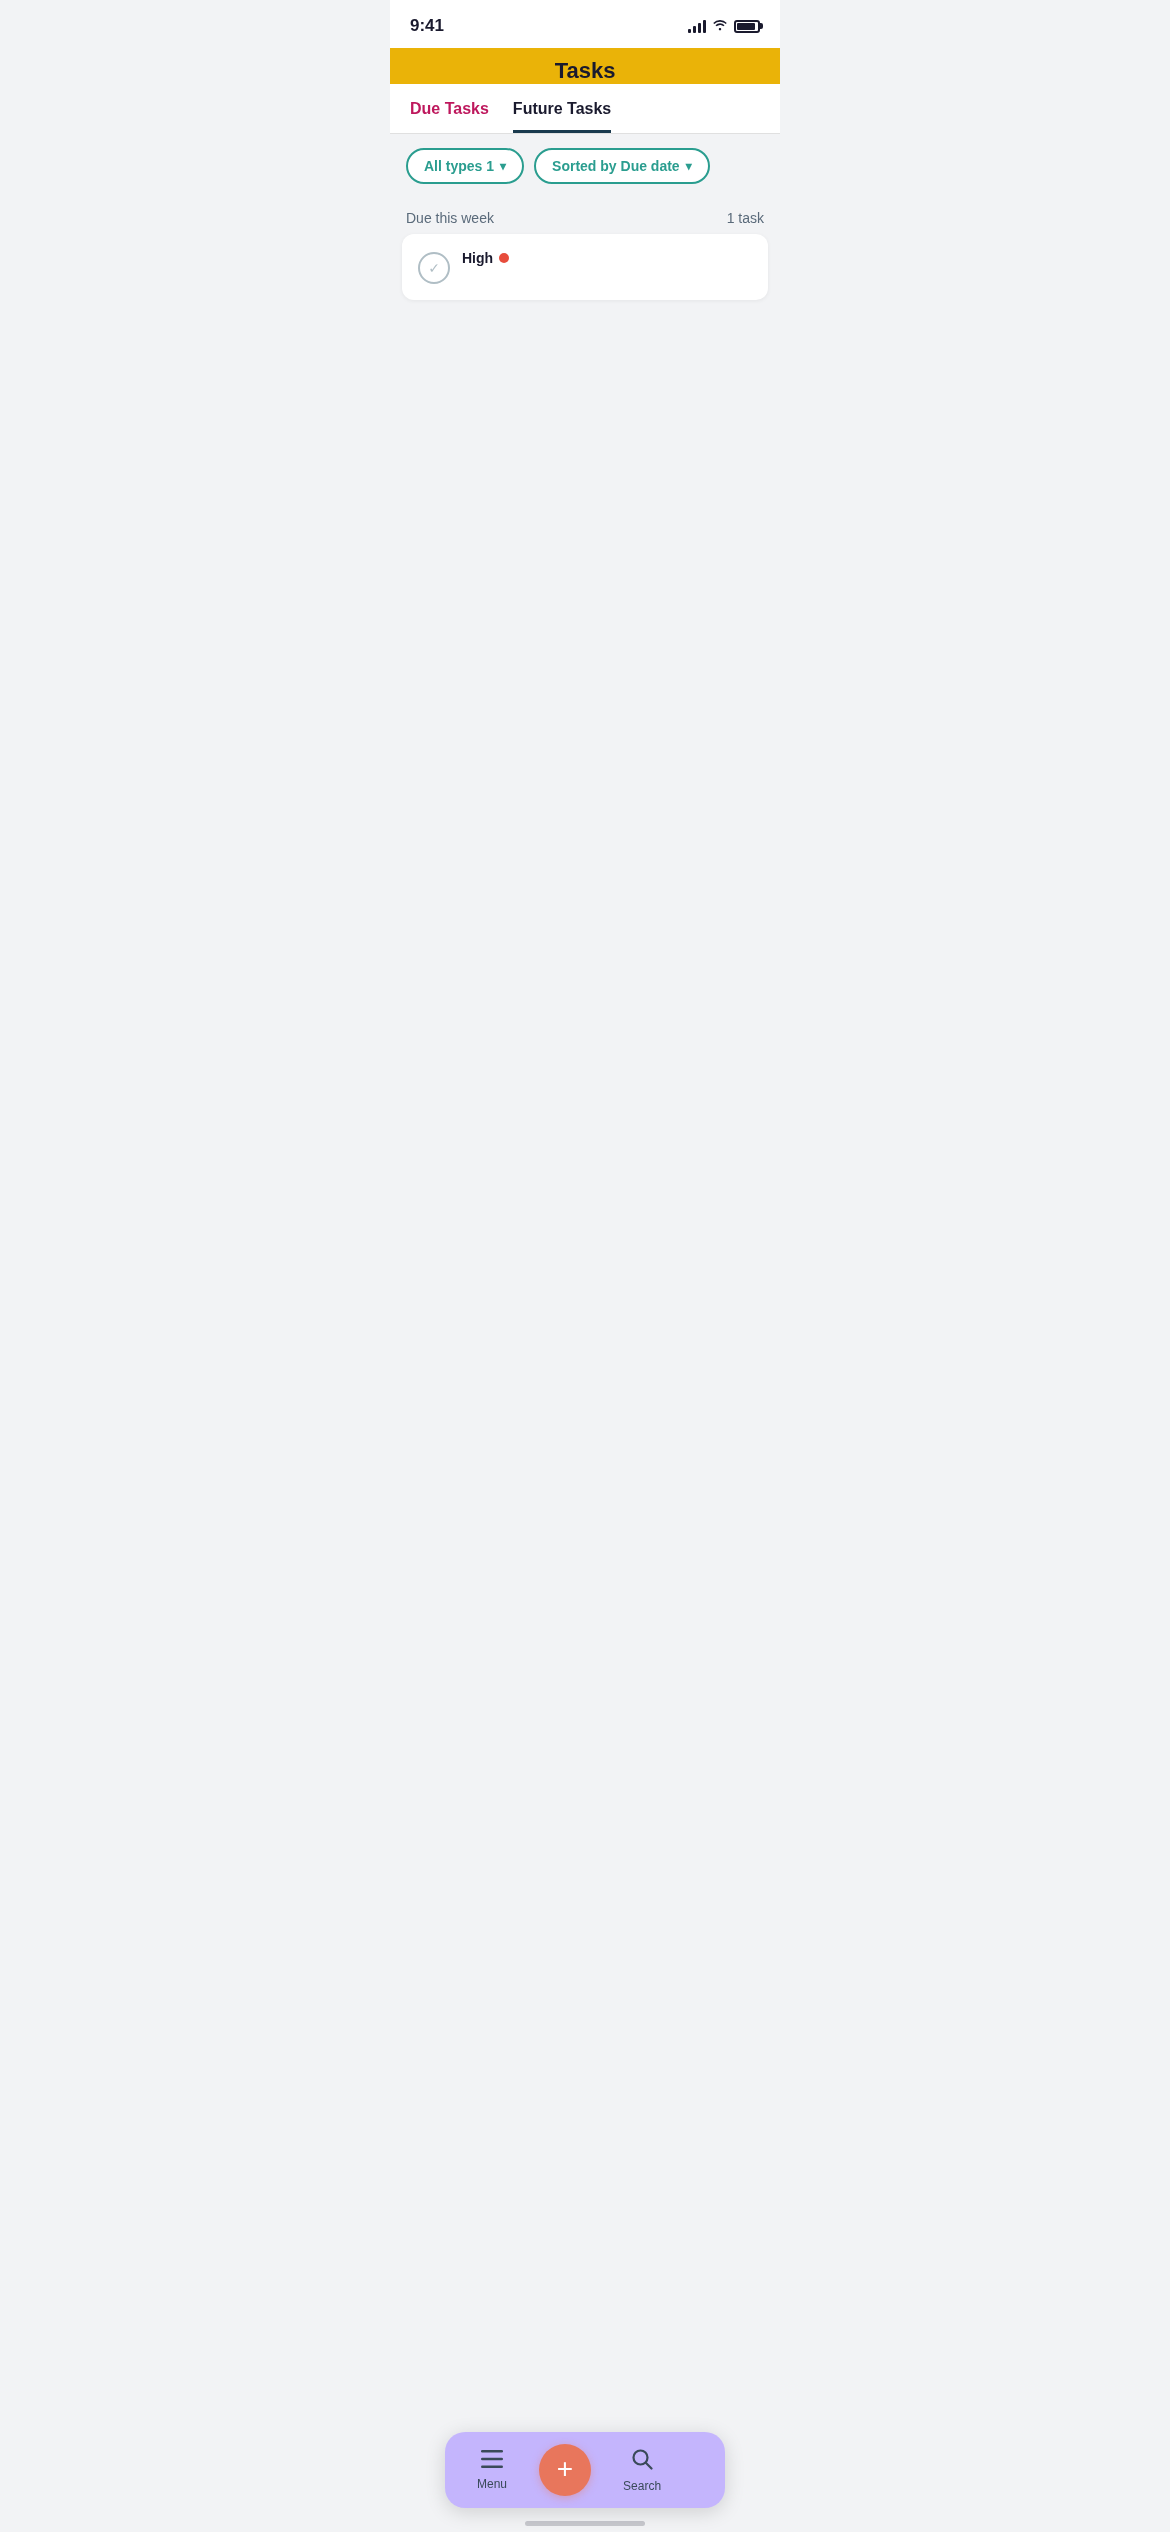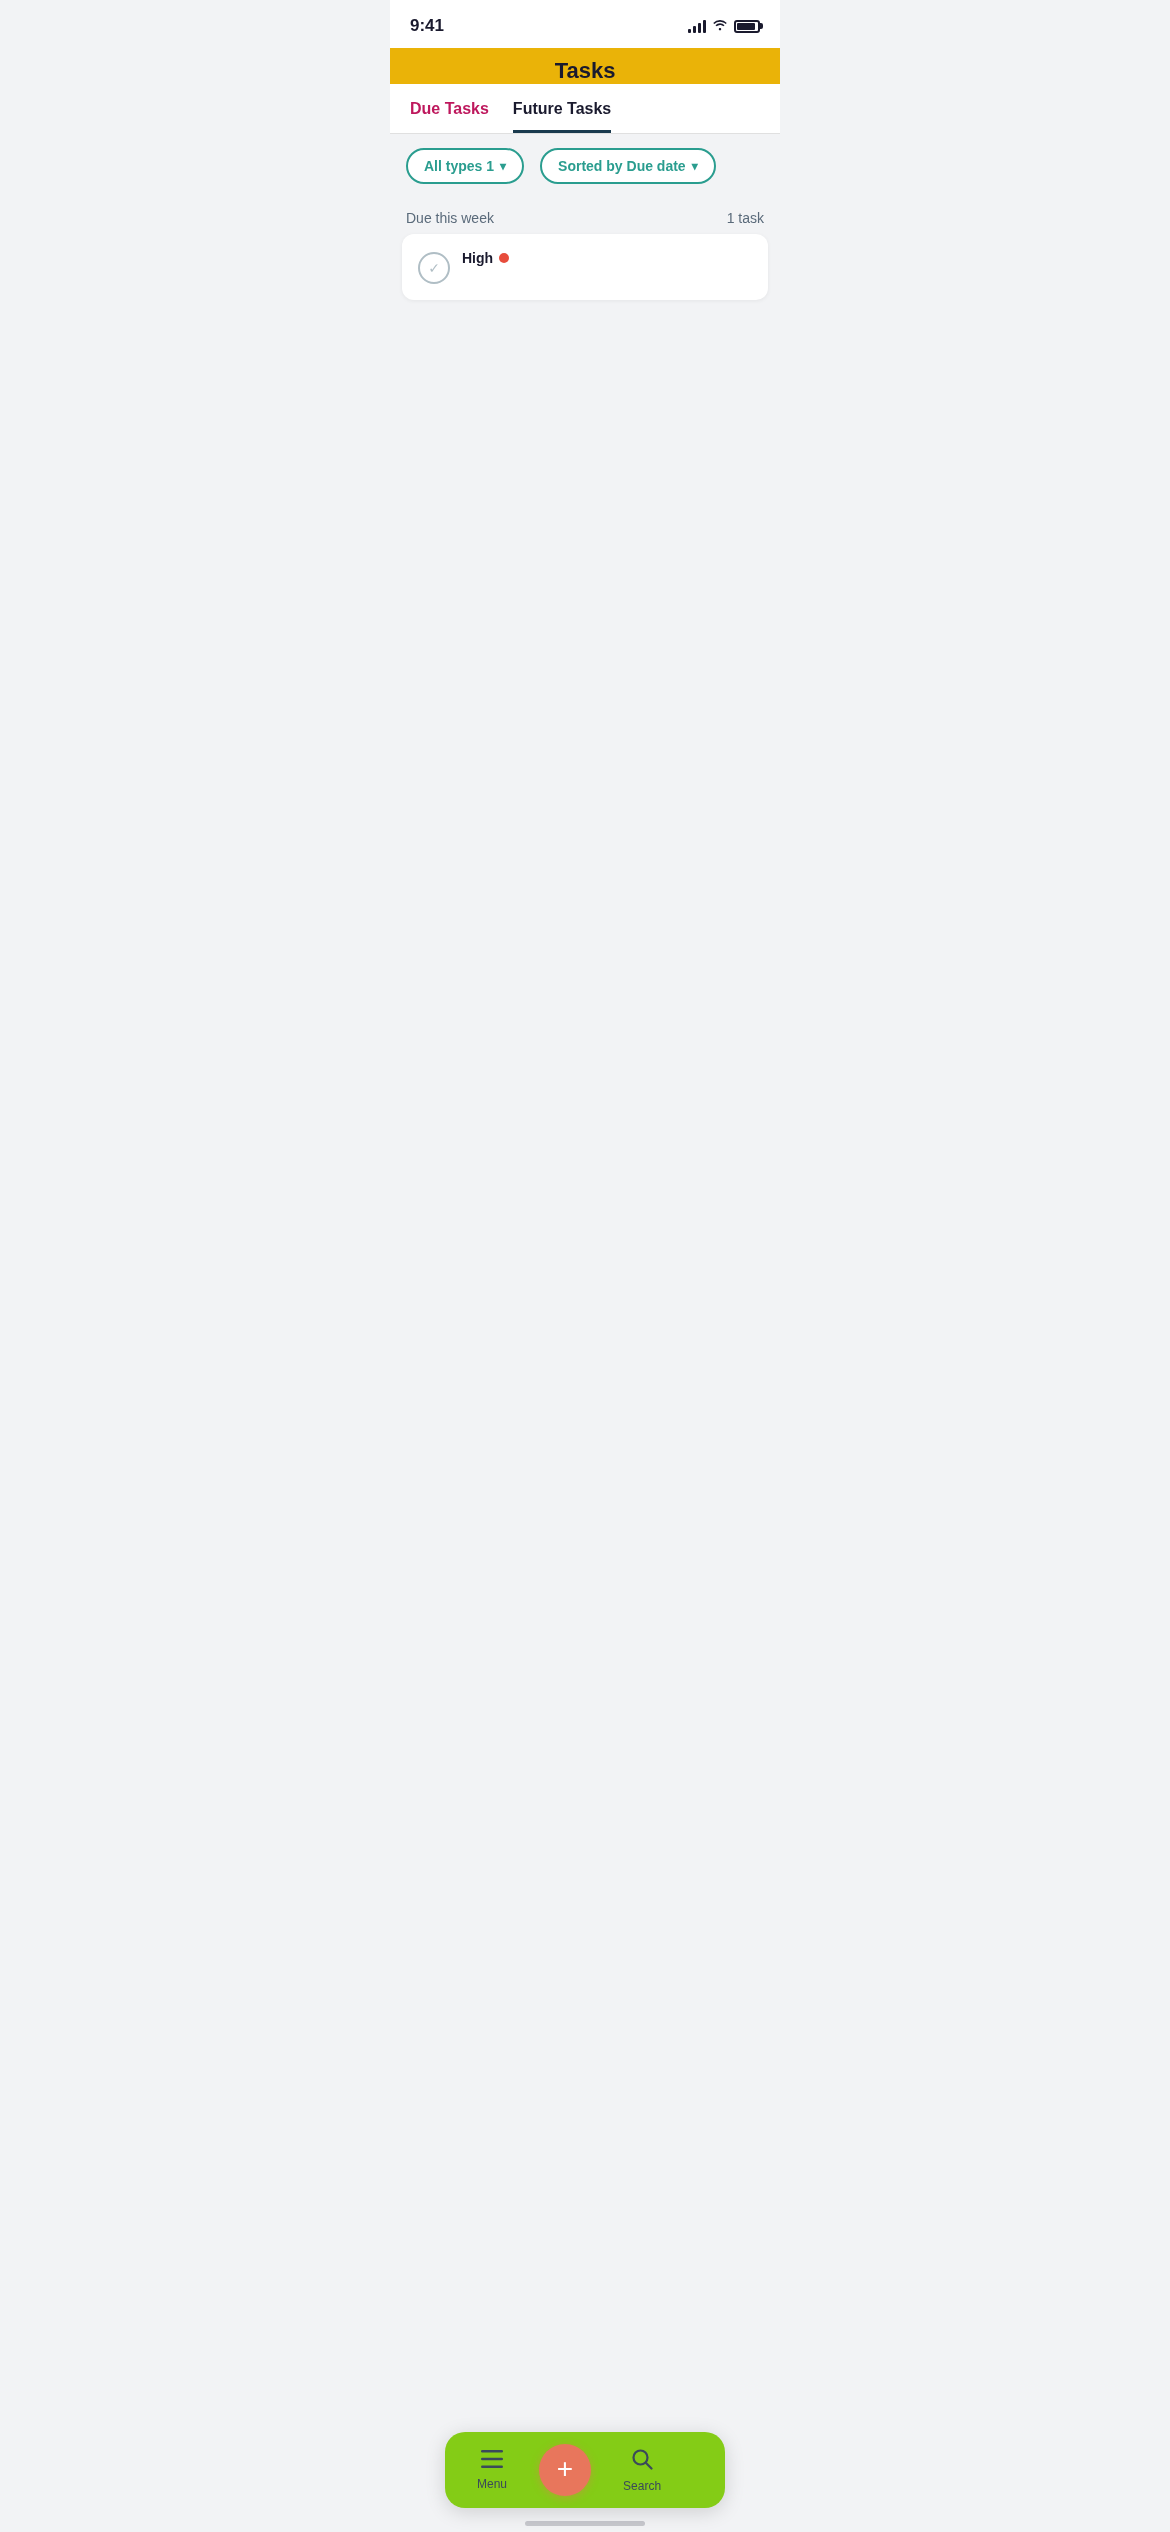--- a/index.html
+++ b/index.html
@@ -124,21 +124,21 @@
     .tab.active {
       color: #1a1a2e;
       font-weight: 600;
       border-bottom: 3px solid #1a3a4e;
     }
 
     
     .filter-bar {
       background: #f2f3f5;
       display: flex;
-      gap: 16px;
+      gap: 10px;
       padding: 14px 16px;
     }
 
     .filter-pill {
       display: flex;
       align-items: center;
       gap: 6px;
       padding: 8px 16px;
       border-radius: 999px;
       border: 2px solid #2a9d8f;
@@ -276,21 +276,21 @@
       gap: 8px;
       flex-shrink: 0;
     }
 
     
     .bottom-nav {
       position: fixed;
       bottom: 24px;
       left: 50%;
       transform: translateX(-50%);
-      background: #84cc16;
+      background: #c4b5fd;
       border-radius: 20px;
       padding: 12px 32px;
       display: flex;
       align-items: center;
       gap: 32px;
       box-shadow: 0 4px 20px rgba(0,0,0,0.15);
       width: 280px;
     }
 
     .nav-item {

